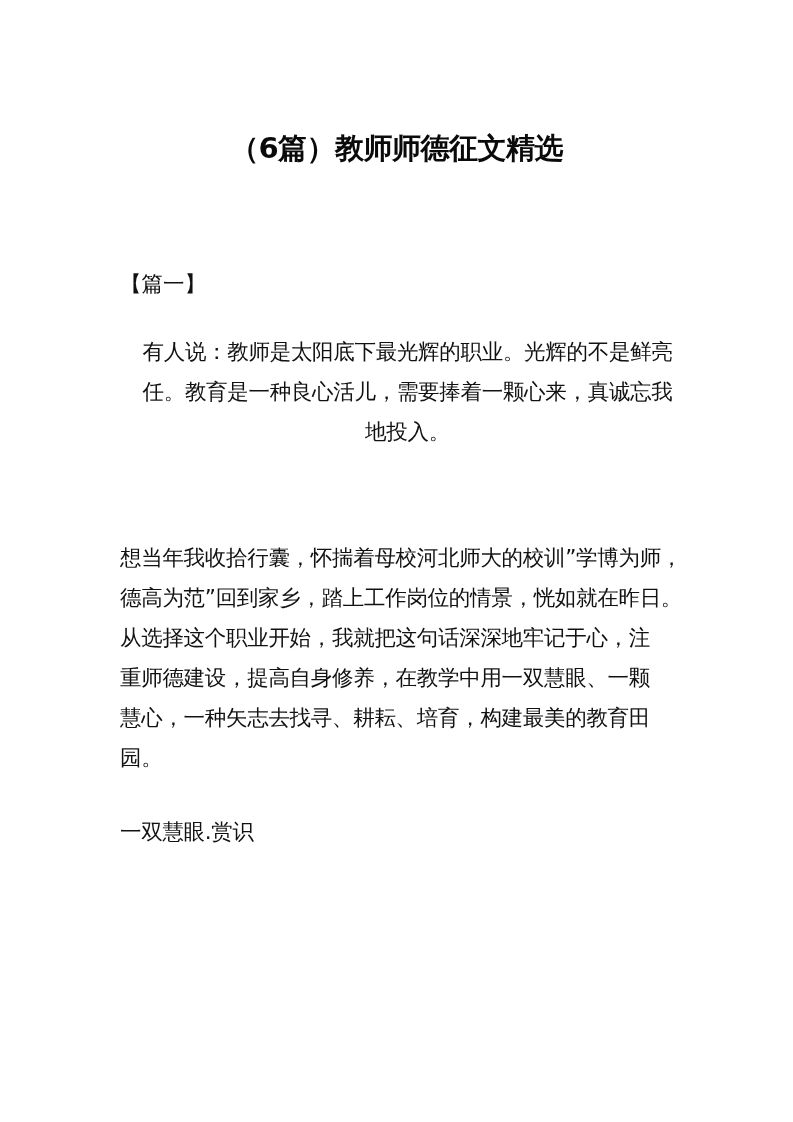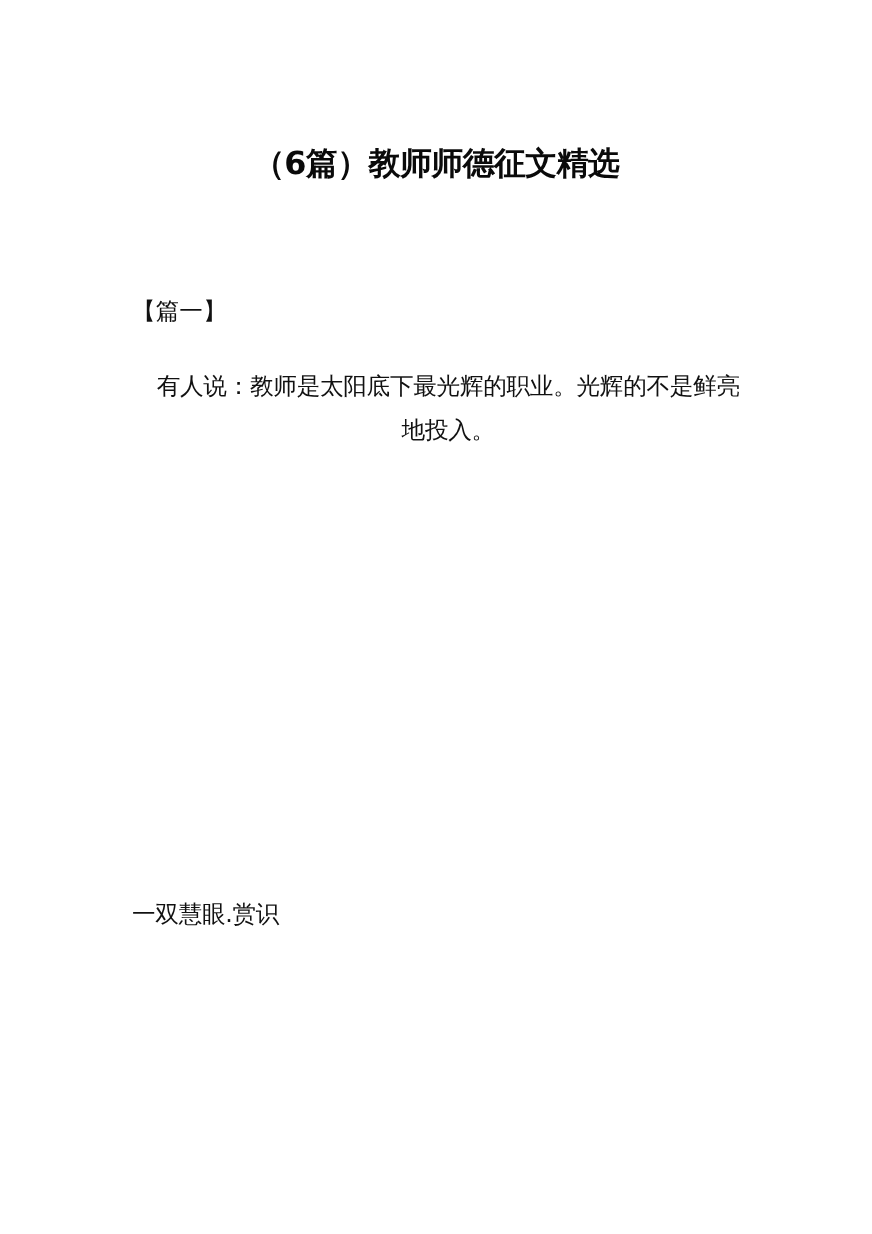--- a/index.html
+++ b/index.html
@@ -64,22 +64,31 @@
 <body>
 
 <div class="page">
 
   <h1 class="title">（6篇）教师师德征文精选</h1>
 
   <p class="section-label">【篇一】</p>
 
   <div class="para" style="top:332px;text-align:center;">
     <p class="line">有人说：教师是太阳底下最光辉的职业。光辉的不是鲜亮</p>
+    <p class="line">任。教育是一种良心活儿，需要捧着一颗心来，真诚忘我</p>
     <p class="line">地投入。</p>
   </div>
 
+  <div class="para" style="top:538px;">
+    <p class="line">想当年我收拾行囊，怀揣着母校河北师大的校训”学博为师，</p>
+    <p class="line">德高为范”回到家乡，踏上工作岗位的情景，恍如就在昨日。</p>
+    <p class="line">从选择这个职业开始，我就把这句话深深地牢记于心，注</p>
+    <p class="line">重师德建设，提高自身修养，在教学中用一双慧眼、一颗</p>
+    <p class="line">慧心，一种矢志去找寻、耕耘、培育，构建最美的教育田</p>
+    <p class="line">园。</p>
+  </div>
 
   <div class="para" style="top:812px;">
     <p class="line">一双慧眼.赏识</p>
   </div>
 
 
 </div>
 
 </body></html>

